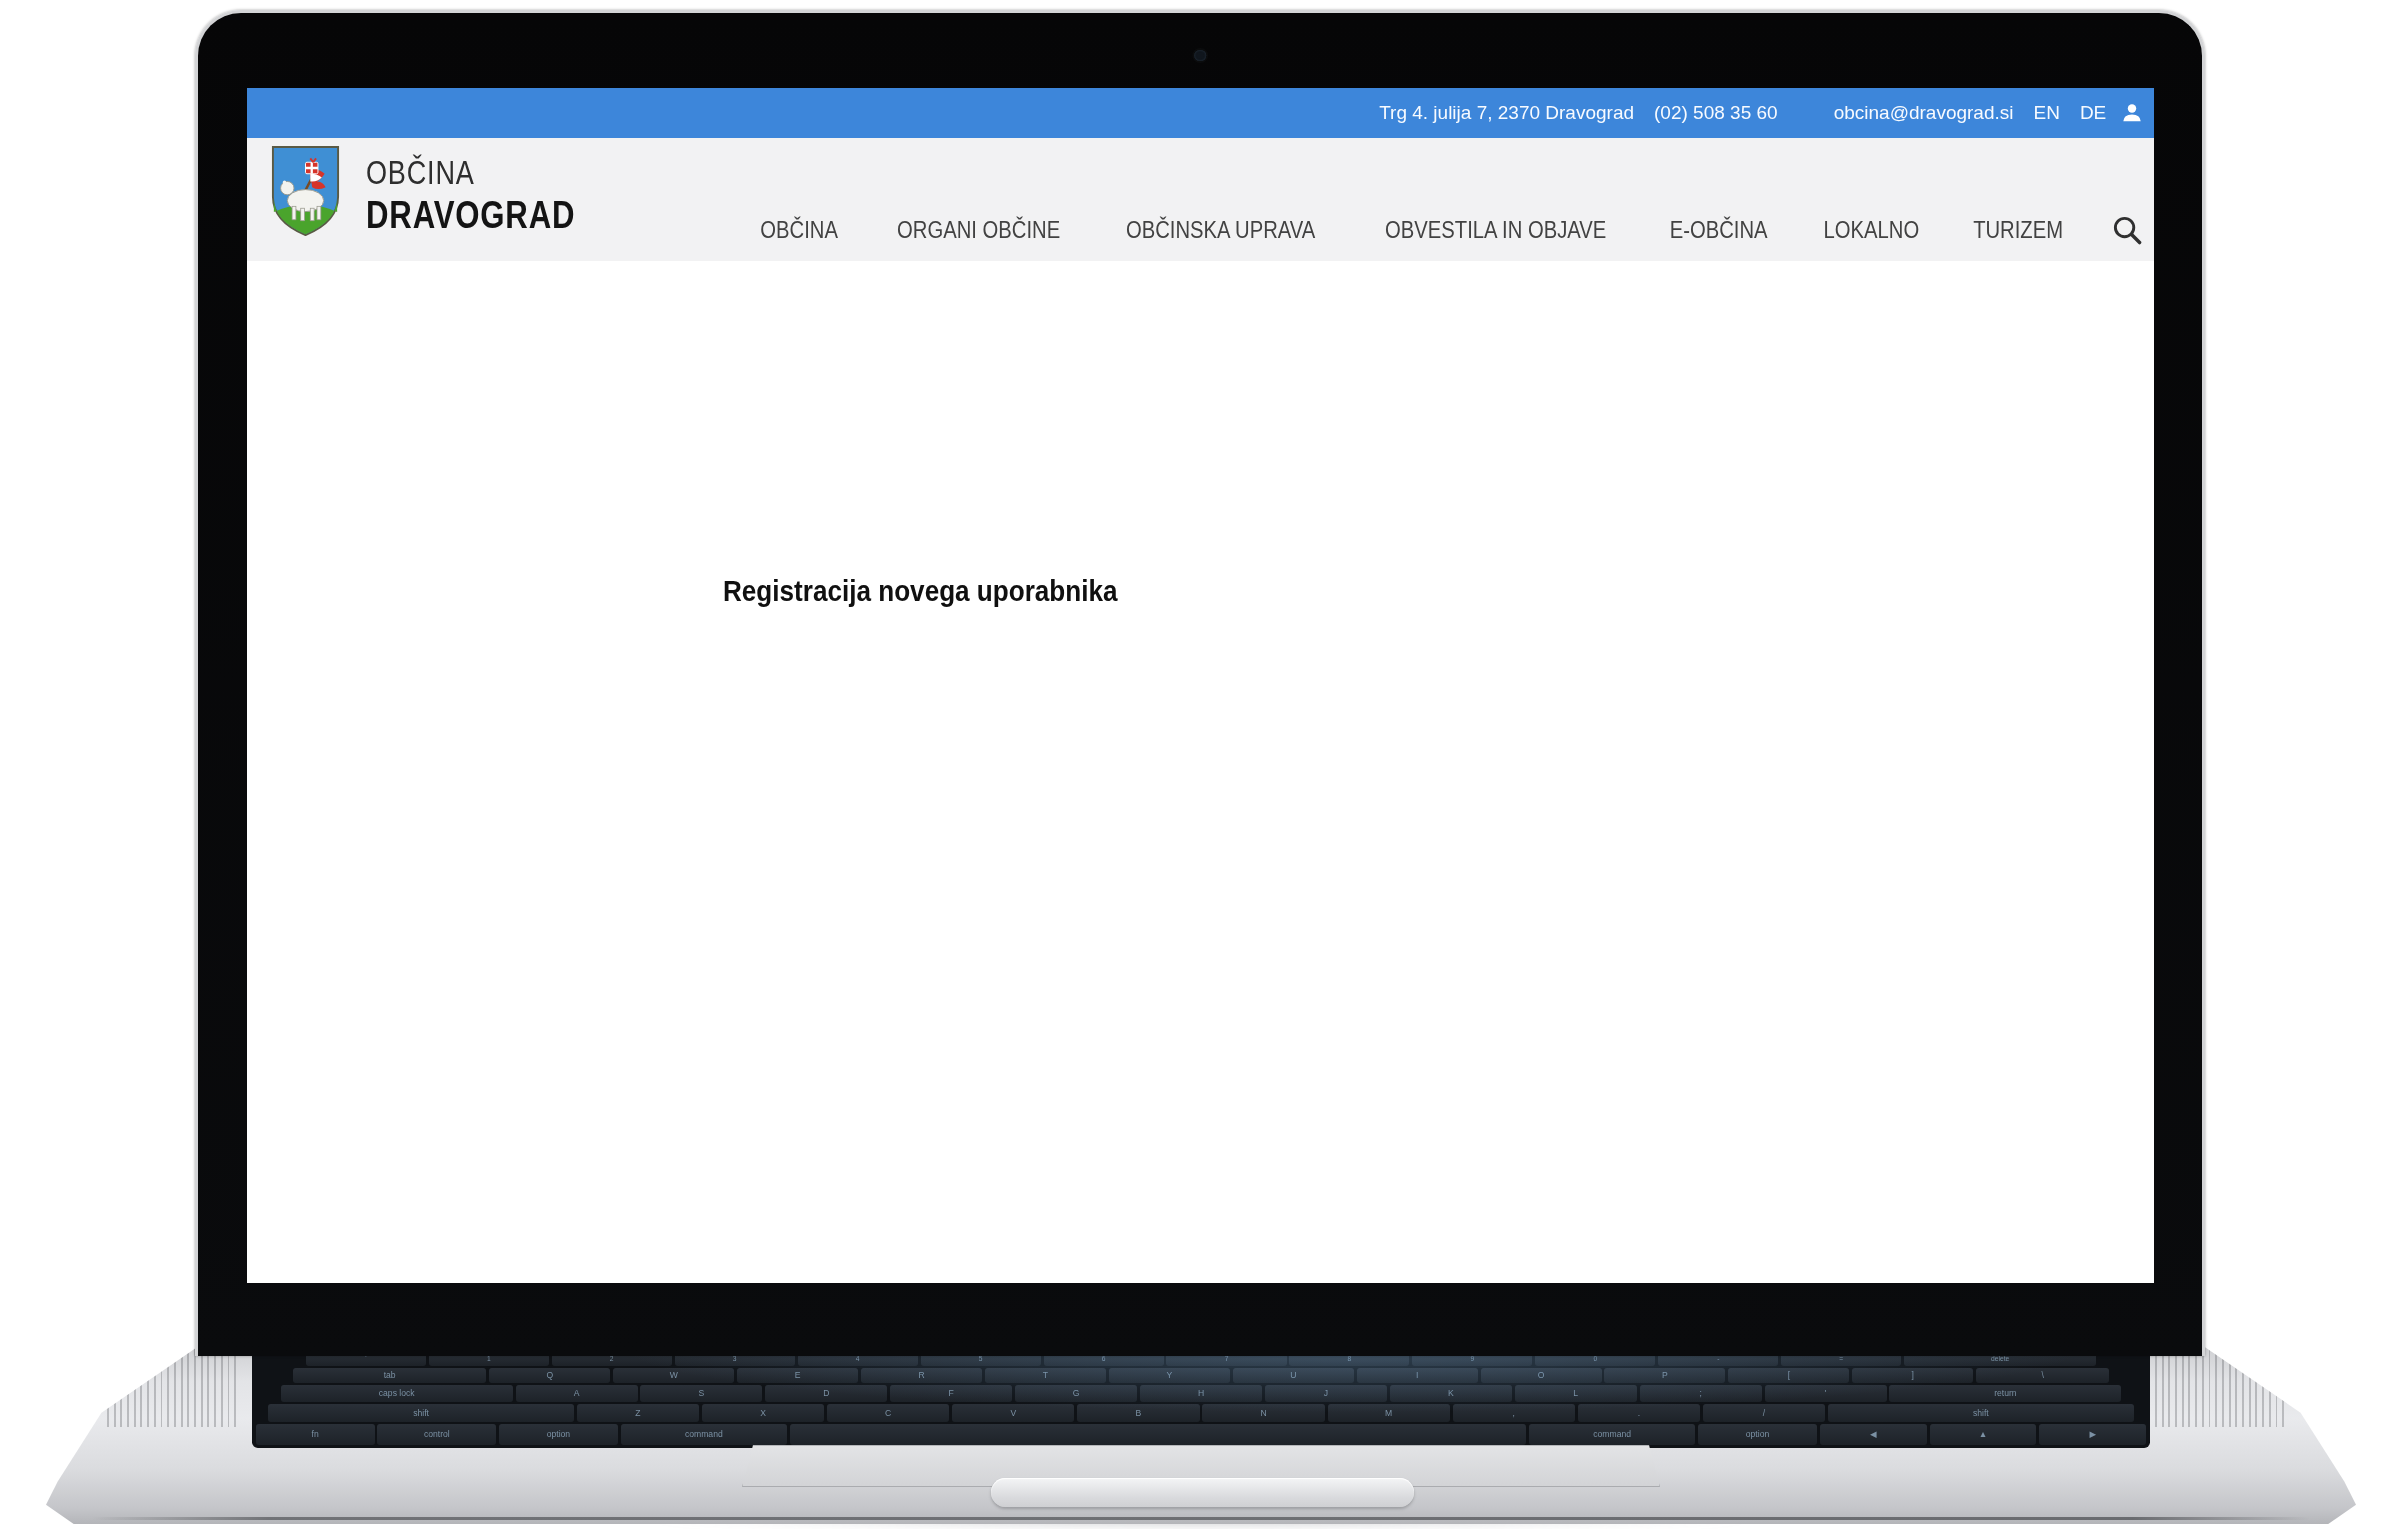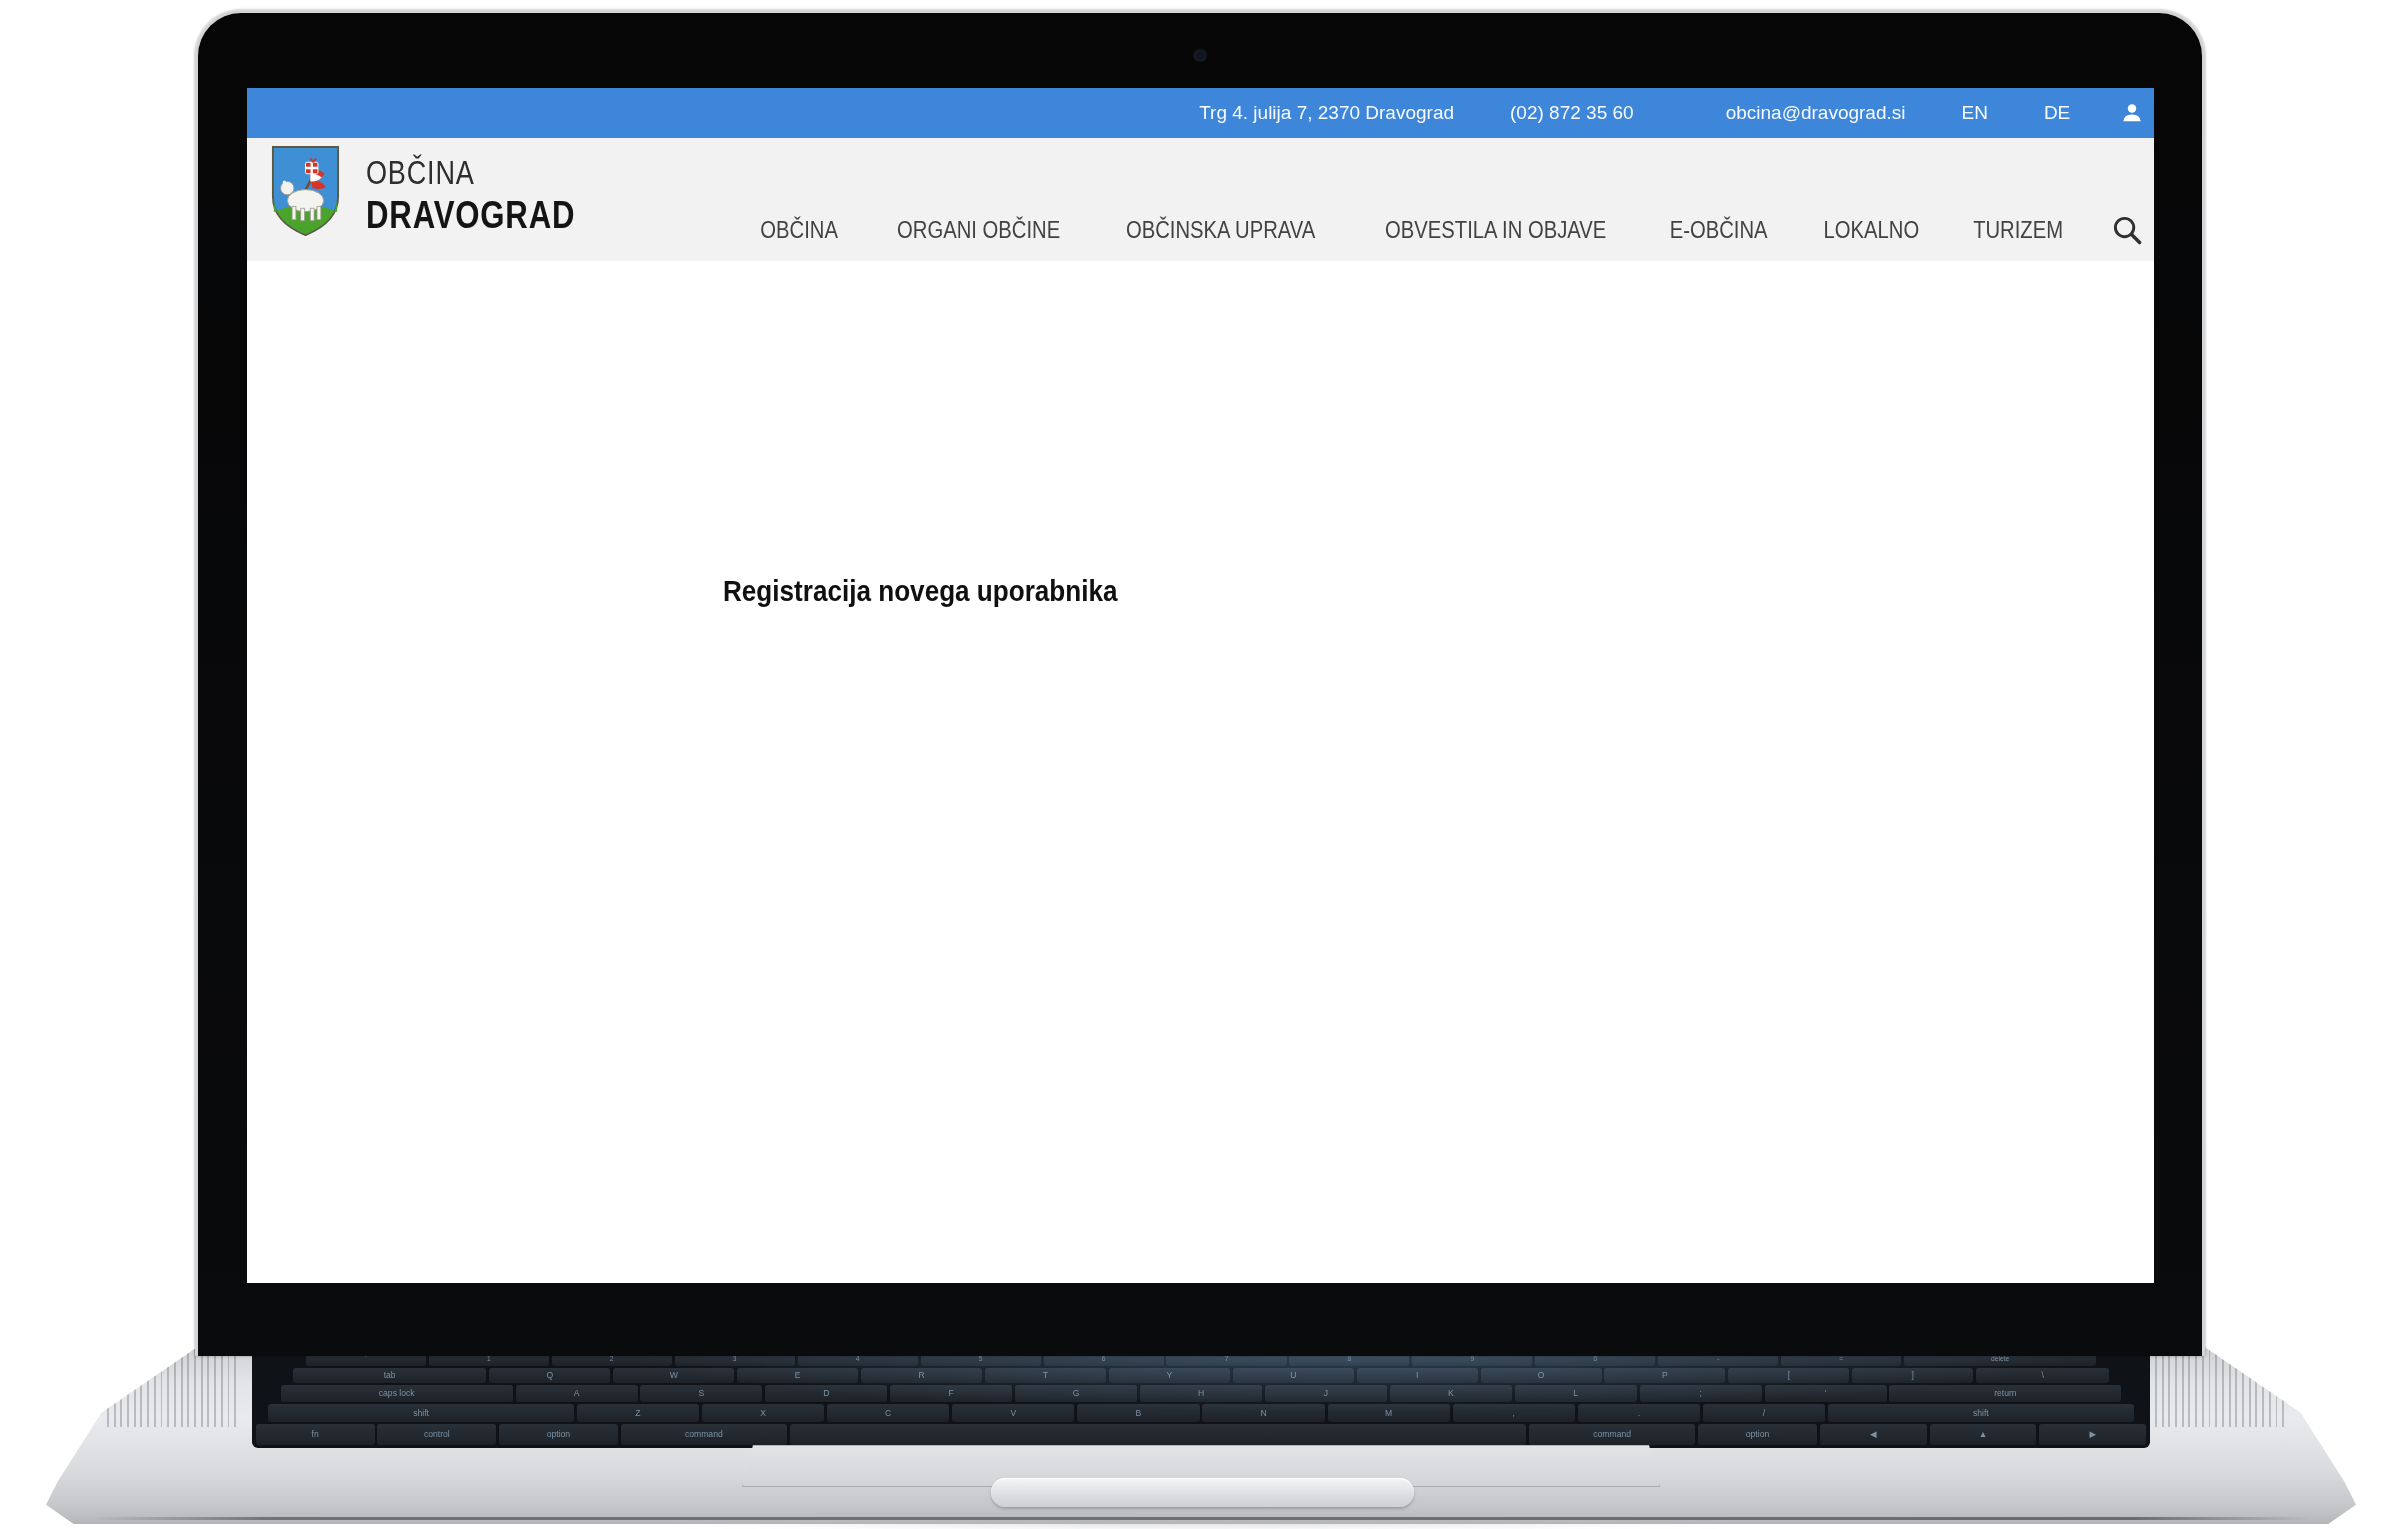--- a/index.html
+++ b/index.html
@@ -38,21 +38,21 @@
   .screen{position:absolute;left:195px;top:9.6px;width:2004px;height:1343px;z-index:2;
     background:linear-gradient(180deg,#060607,#0a0b0d);
     border:3.8px solid #d3d4d6;border-bottom:none;border-radius:46px 46px 0 0;
     box-shadow:0 0 2.9px rgba(0,0,0,.35);}
   .camera{position:absolute;left:50%;top:37px;transform:translateX(-50%);width:11.5px;height:11.5px;
     border-radius:50%;background:#10161d;box-shadow:inset 0 0 1.9px #2c3a48,0 0 0 1.9px #0b0c0d;}
 
   
   .page{position:absolute;left:49px;top:75px;width:1907px;height:1195px;background:#fff;overflow:hidden;}
   .topbar{height:50px;background:var(--accent,#3d86da);display:flex;align-items:center;
-    justify-content:flex-end;gap:56px;padding-right:11.5px;box-sizing:border-box;
+    justify-content:flex-end;gap:20px;padding-right:11.5px;box-sizing:border-box;
     color:#f8fbff;font-size:19px;}
   .topbar .lang{font-weight:400;cursor:pointer;}
   .user-badge{display:flex;align-items:center;margin-left:-5.8px;}
   .siteheader{height:123px;background:#f2f2f3;position:relative;}
   .logo{position:absolute;left:24px;top:7.7px;display:flex;gap:26px;align-items:flex-start;cursor:pointer;}
   .logo-text{display:flex;flex-direction:column;padding-top:7.7px;}
   .logo-line1{font-size:33px;line-height:40px;font-weight:400;color:#2e2e2e;letter-spacing:1px;
     display:inline-block;transform:scaleX(.82);transform-origin:0 50%;white-space:nowrap;}
   .logo-line2{font-size:38px;line-height:44px;font-weight:700;color:#141414;letter-spacing:1px;
     display:inline-block;transform:scaleX(.82);transform-origin:0 50%;white-space:nowrap;}
@@ -183,21 +183,21 @@
     <div class="front-line"></div>
   </div>
 
   <div class="screen">
     <div class="camera"></div>
 
     <div class="page">
 
       <div class="topbar">
         <span>Trg 4. julija 7, 2370 Dravograd</span>
-        <span>(02) 872 35 60</span>
+        <span>(02) 508 35 60</span>
         <span style="cursor:pointer;margin-left:36px;">obcina@dravograd.si</span>
         <span class="lang">EN</span>
         <span class="lang">DE</span>
         <span class="user-badge">
           <svg width="22" height="22" viewBox="0 0 24 24">
             <circle cx="12" cy="7" r="4.6" fill="#fff"></circle>
             <path d="M2.5 21 Q3 13.5 12 13.5 Q21 13.5 21.5 21 Z" fill="#fff"></path>
           </svg>
         </span>
       </div>

